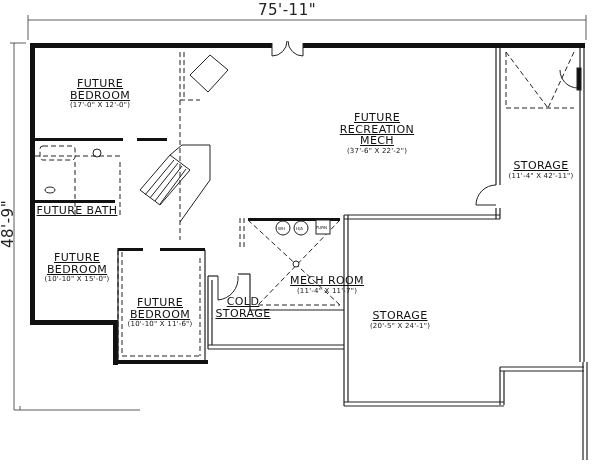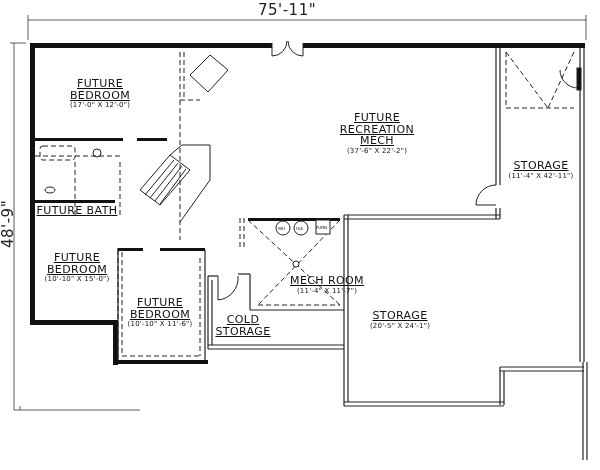--- a/index.html
+++ b/index.html
@@ -194,21 +194,21 @@
   <span class="nm">FUTURE</span>
   <span class="nm">BEDROOM</span>
   <span class="dm">(10'-10" X 11'-6")</span>
 </div>
 
 <div class="lbl" style="left:299px; top:275px;margin-left:28px;">
   <span class="nm">MECH ROOM</span>
   <span class="dm">(11'-4" X 11'-7")</span>
 </div>
 
-<div class="lbl" style="left:243px; top:314px;">
+<div class="lbl" style="left:243px; top:296px;">
   <span class="nm">COLD</span>
   <span class="nm">STORAGE</span>
 </div>
 
 <div class="lbl" style="left:400px; top:310px;">
   <span class="nm">STORAGE</span>
   <span class="dm">(20'-5" X 24'-1")</span>
 </div>
 
 <div class="eq" style="left:278px; top:226px;">WH</div>

